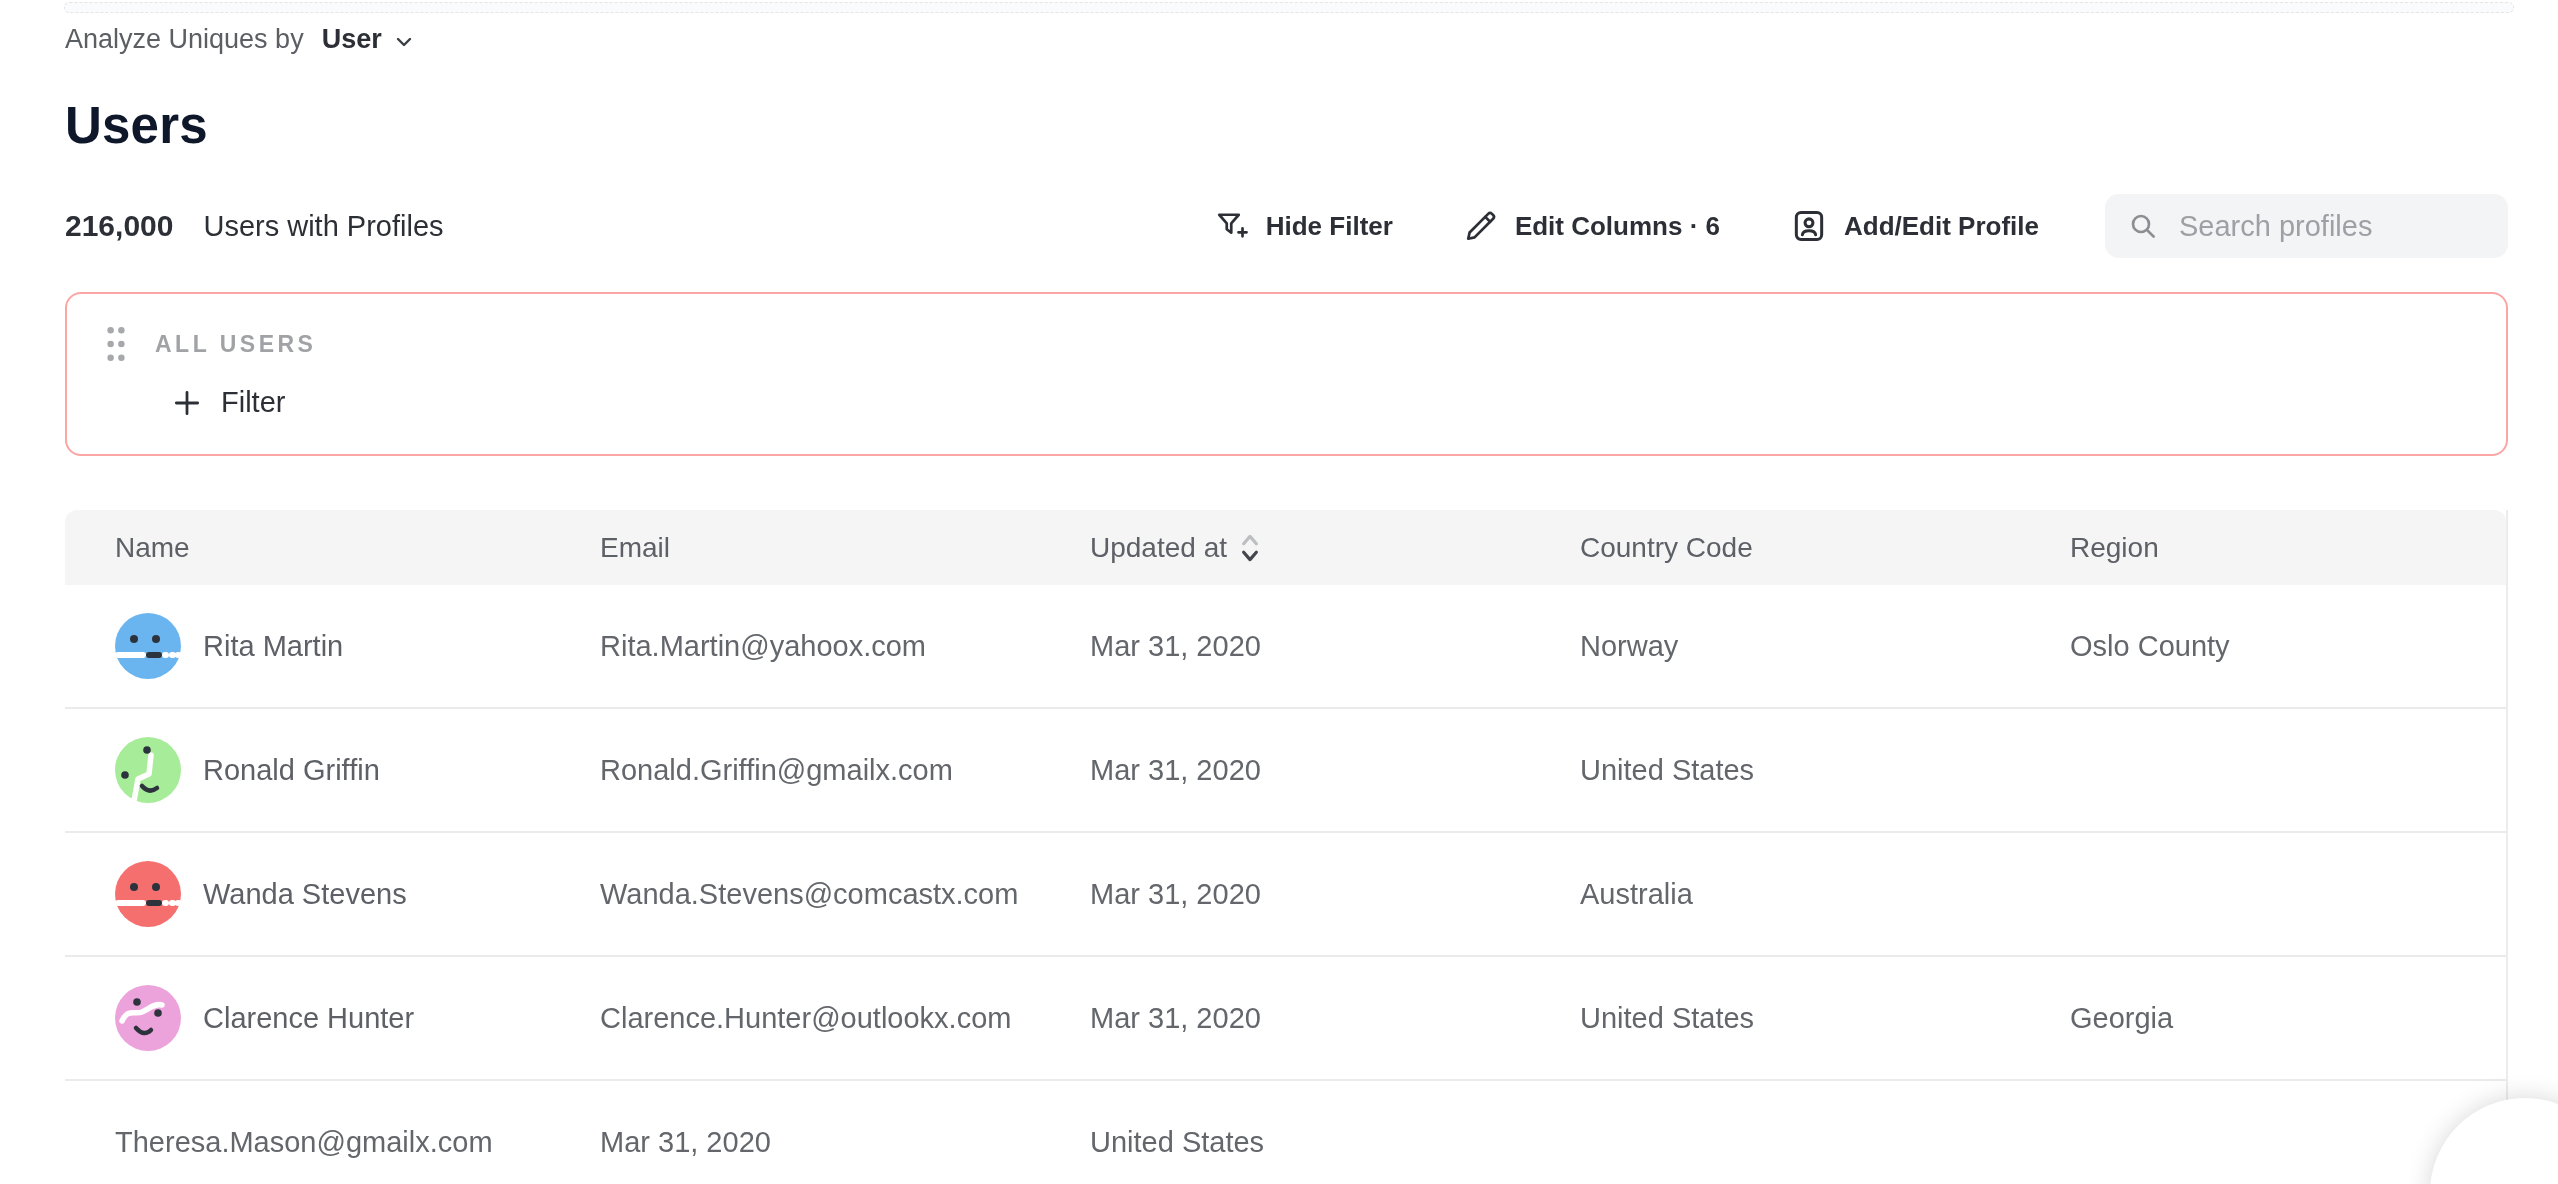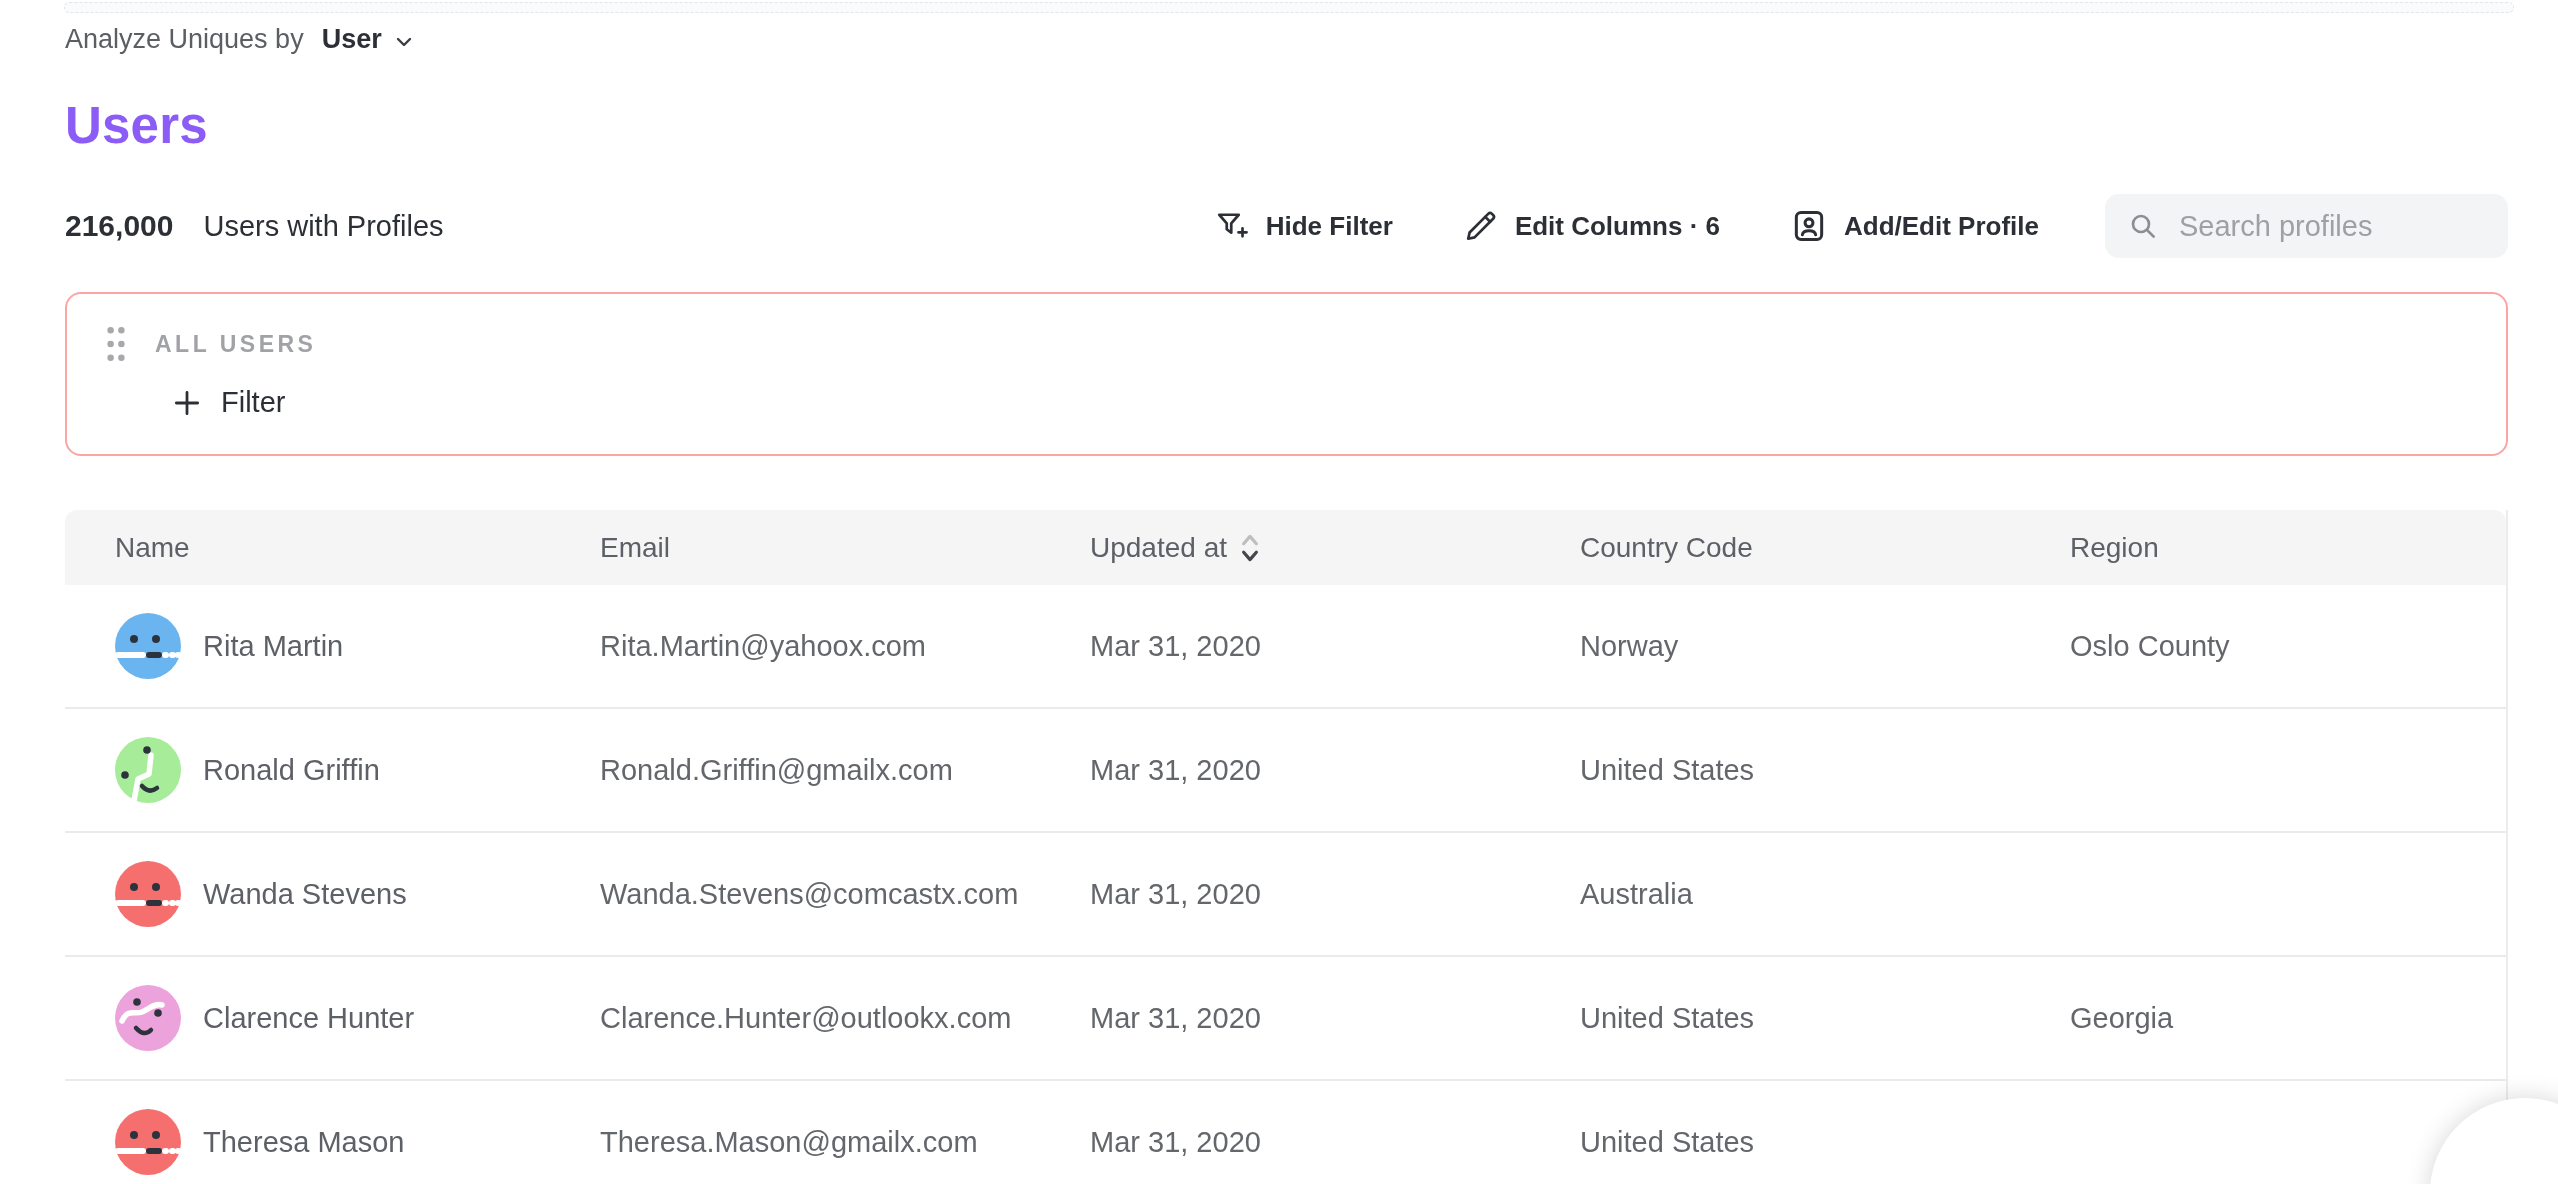--- a/index.html
+++ b/index.html
@@ -16,21 +16,21 @@
   .content{position:absolute;left:65px;right:50px;top:0;bottom:0;}
 
   
   .analyze-row{position:absolute;top:24px;left:0;display:flex;align-items:center;font-size:27px;}
   .analyze-label{color:#5b5e63;font-weight:400;}
   .analyze-dd{display:flex;align-items:center;margin-left:18px;cursor:pointer;background:none;border:none;padding:0;font:inherit;}
   .analyze-value{color:#2c3036;font-weight:700;font-size:27px;}
   .analyze-dd svg{margin-left:10px;margin-top:4px;}
 
   
-  .page-title{position:absolute;top:96px;left:0;font-size:51px;font-weight:700;color:#8b5cf6;letter-spacing:.2px;text-align:center;}
+  .page-title{position:absolute;top:96px;left:0;font-size:51px;font-weight:700;color:#0f172a;letter-spacing:.2px;text-align:center;}
 
   
   .stats-row{position:absolute;top:190px;left:0;right:0;height:72px;display:flex;align-items:center;}
   .count{font-size:30px;font-weight:700;color:#2c3036;}
   .count-label{font-size:29px;font-weight:500;color:#2c3036;margin-left:30px;}
   .toolbar{margin-left:auto;display:flex;align-items:center;}
   .tbtn{display:flex;align-items:center;gap:16px;background:none;border:none;padding:0;cursor:pointer;
         font-family:inherit;font-size:26px;font-weight:600;color:#2c3036;}
   .tbtn + .tbtn{margin-left:70px;}
   .tbtn svg{flex:none;}
@@ -260,35 +260,20 @@
             </span>
       <span>Clarence Hunter</span>
     </div>
     <div class="td">Clarence.Hunter@outlookx.com</div>
     <div class="td">Mar 31, 2020</div>
     <div class="td">United States</div>
     <div class="td">Georgia</div>
   </div>
 
   <div class="trow">
-    <div class="td name-cell">
-      <span class="avatar">
-              <svg width="66" height="66" viewBox="0 0 66 66">
-                <circle cx="33" cy="33" r="33" fill="#f56f6f"></circle>
-    <circle cx="19" cy="26" r="4" fill="#2d333c"></circle>
-                <circle cx="41" cy="26" r="4" fill="#2d333c"></circle>
-    <g stroke-width="6" stroke-linecap="round" fill="none">
-      <path d="M3 42H28" stroke="#fff"></path>
-                  <path d="M34 42h10" stroke="#2d333c"></path>
-      <path d="M50 42h1M57 42h1M63 42h1" stroke="#fff"></path>
-    </g>
-              </svg>
-            </span>
-      <span>Theresa Mason</span>
-    </div>
     <div class="td">Theresa.Mason@gmailx.com</div>
     <div class="td">Mar 31, 2020</div>
     <div class="td">United States</div>
     <div class="td"></div>
   </div>
 </div>
   </div>
 
 </div>
 

